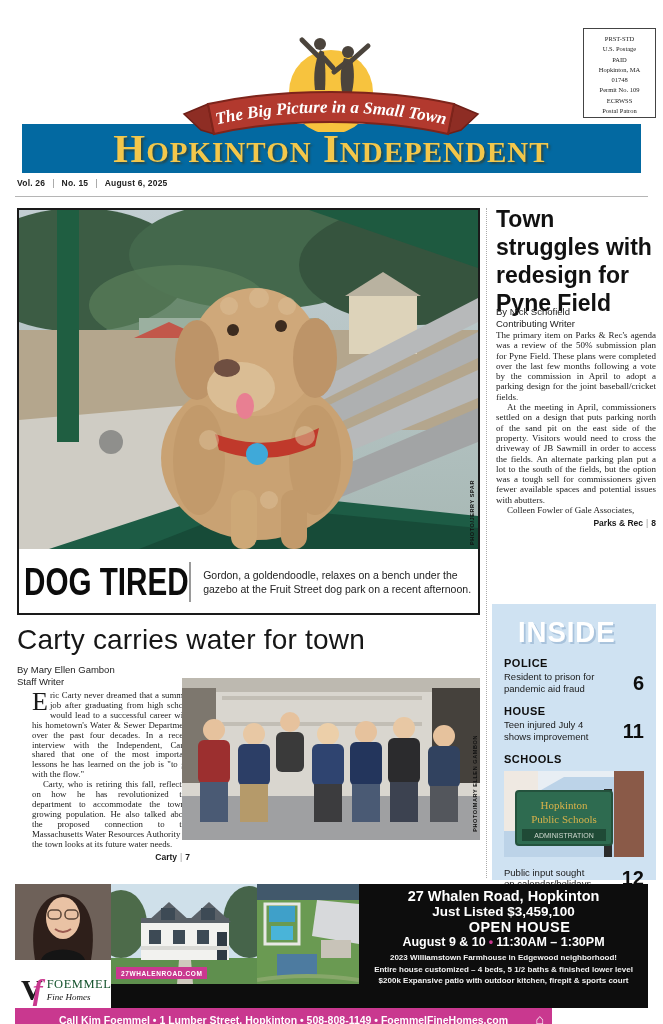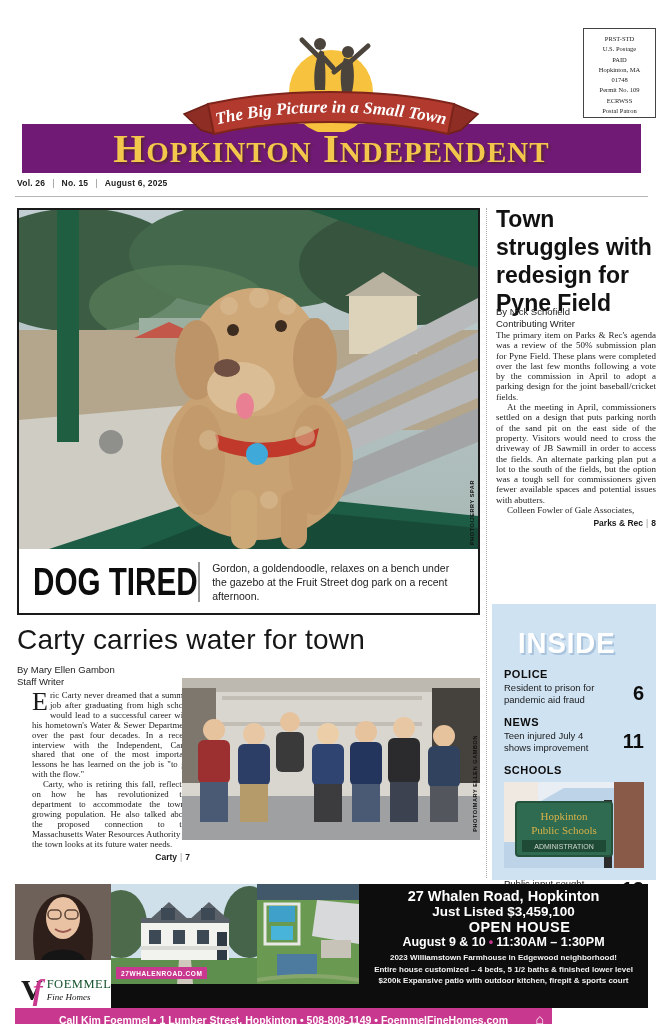--- a/index.html
+++ b/index.html
@@ -12,21 +12,21 @@
   
   .postal-box {
     position:absolute; left:583px; top:28px; width:73px; height:90px;
     border:1px solid #444; padding-top:5px; text-align:center;
     font-family:"Liberation Serif", serif; font-size:6.5px; line-height:1.58; color:#222;
   }
   .sun-svg { position:absolute; left:270px; top:28px; z-index:2; }
   .ribbon-svg { position:absolute; left:180px; top:86px; z-index:3; }
   .blue-band {
     position:absolute; left:22px; top:124px; width:619px; height:49px;
-    background:#701a75; z-index:1; text-align:center;
+    background:#0369a1; z-index:1; text-align:center;
   }
   .paper-title {
     font-family:"Liberation Serif", serif; font-weight:bold; font-variant:small-caps;
     font-size:41px; line-height:48px; color:#f3c74b; letter-spacing:1px;
     text-shadow:2px 2px 2px rgba(70,45,0,0.5);
   }
   .vol-line {
     position:absolute; left:17px; top:178px; font-size:8.5px; font-weight:bold; color:#222;
     letter-spacing:0.2px;
   }
@@ -38,21 +38,21 @@
     position:absolute; left:17px; top:208px; width:463px; height:407px;
     border:2px solid #1a1a1a; background:#fff;
   }
   .photo-box svg { display:block; }
   .photo-credit-v {
     position:absolute; writing-mode:vertical-rl; transform:rotate(180deg);
     font-size:5.5px; letter-spacing:0.6px; color:#111; font-weight:bold;
   }
   .credit-dog { right:3px; top:270px; }
   .kicker-band { position:absolute; left:0; top:341px; width:100%; height:62px; background:#fff;
-    display:flex; align-items:center; padding:0 14px; }
+    display:flex; align-items:center; padding:0 5px; }
   .kicker {
     font-weight:bold; font-size:38px; letter-spacing:0px; color:#0c0c0c;
     display:inline-block; transform:scaleX(0.78); transform-origin:left center; white-space:nowrap;
   }
   .kicker-div { width:2px; height:40px; background:#9a9a9a; margin-left:-46px; margin-right:12px; flex:none; }
   .kicker-caption { font-size:10.5px; line-height:1.35; color:#222; width:300px; font-weight:500; }
 
   
   .carty-headline {
     position:absolute; left:17px; top:624px; width:463px;
@@ -81,30 +81,30 @@
   .pyne-headline {
     position:absolute; left:496px; top:205px; width:162px;
     font-size:23px; font-weight:bold; line-height:1.22; color:#111;
   }
   .pyne-byline { position:absolute; left:496px; top:306px; }
   .pyne-body { position:absolute; left:496px; top:330px; width:160px; font-size:9px; line-height:10.3px; }
 
   
   .inside-box {
     position:absolute; left:492px; top:604px; width:164px; height:276px;
-    background:#cfe2f2; padding:20px 12px;
+    background:#cfe2f2; padding:9px 12px;
   }
   .inside-title {
     font-size:30px; font-weight:bold; color:#ffffff; letter-spacing:1px;
     text-shadow:2px 2px 0 #a9c3dc; transform:scaleX(0.92); transform-origin:left;
     margin:2px 0 8px 14px;
   }
   .inside-sec { margin-bottom:10px; }
   .inside-sec-name { font-size:11px; font-weight:bold; letter-spacing:0.5px; color:#0d0d0d; margin-bottom:2px; }
-  .inside-row { display:flex; align-items:center;gap:28px; }
+  .inside-row { display:flex; align-items:flex-end;gap:28px; }
   .inside-teaser { font-size:9.5px; line-height:1.25; color:#1a1a1a; width:105px; }
   .inside-page { font-size:20px; font-weight:bold; margin-left:auto; color:#0d0d0d; }
   .schools-photo { margin:4px 0 6px 0; }
 
   
   .ad { position:absolute; left:15px; top:884px; width:633px; height:124px; background:#0d0d0d; display:flex; flex-wrap:wrap; }
   .ad-portrait { width:96px; height:124px; background:#fff; flex:none; }
   .ad-logo { height:48px; background:#fff; padding:3px 4px 0 6px; display:flex; align-items:center; }
   .monogram { font-family:"Liberation Serif", serif; font-size:30px; font-weight:bold; color:#1a1a1a; line-height:1; margin-right:4px; }
   .monogram .mono-f { color:#c9388f; font-style:italic; margin-left:-10px; }
@@ -260,21 +260,21 @@
 
     <div class="inside-sec">
       <div class="inside-sec-name">POLICE</div>
       <div class="inside-row">
         <div class="inside-teaser">Resident to prison for pandemic aid fraud</div>
         <div class="inside-page">6</div>
       </div>
     </div>
 
     <div class="inside-sec">
-      <div class="inside-sec-name">NEWS</div>
+      <div class="inside-sec-name">HOUSE</div>
       <div class="inside-row">
         <div class="inside-teaser">Teen injured July 4 shows improvement</div>
         <div class="inside-page">11</div>
       </div>
     </div>
 
     <div class="inside-sec">
       <div class="inside-sec-name">SCHOOLS</div>
       <svg class="schools-photo" width="140" height="86" viewBox="0 0 140 86">
         <rect width="140" height="86" fill="#bcd3e8"></rect>

